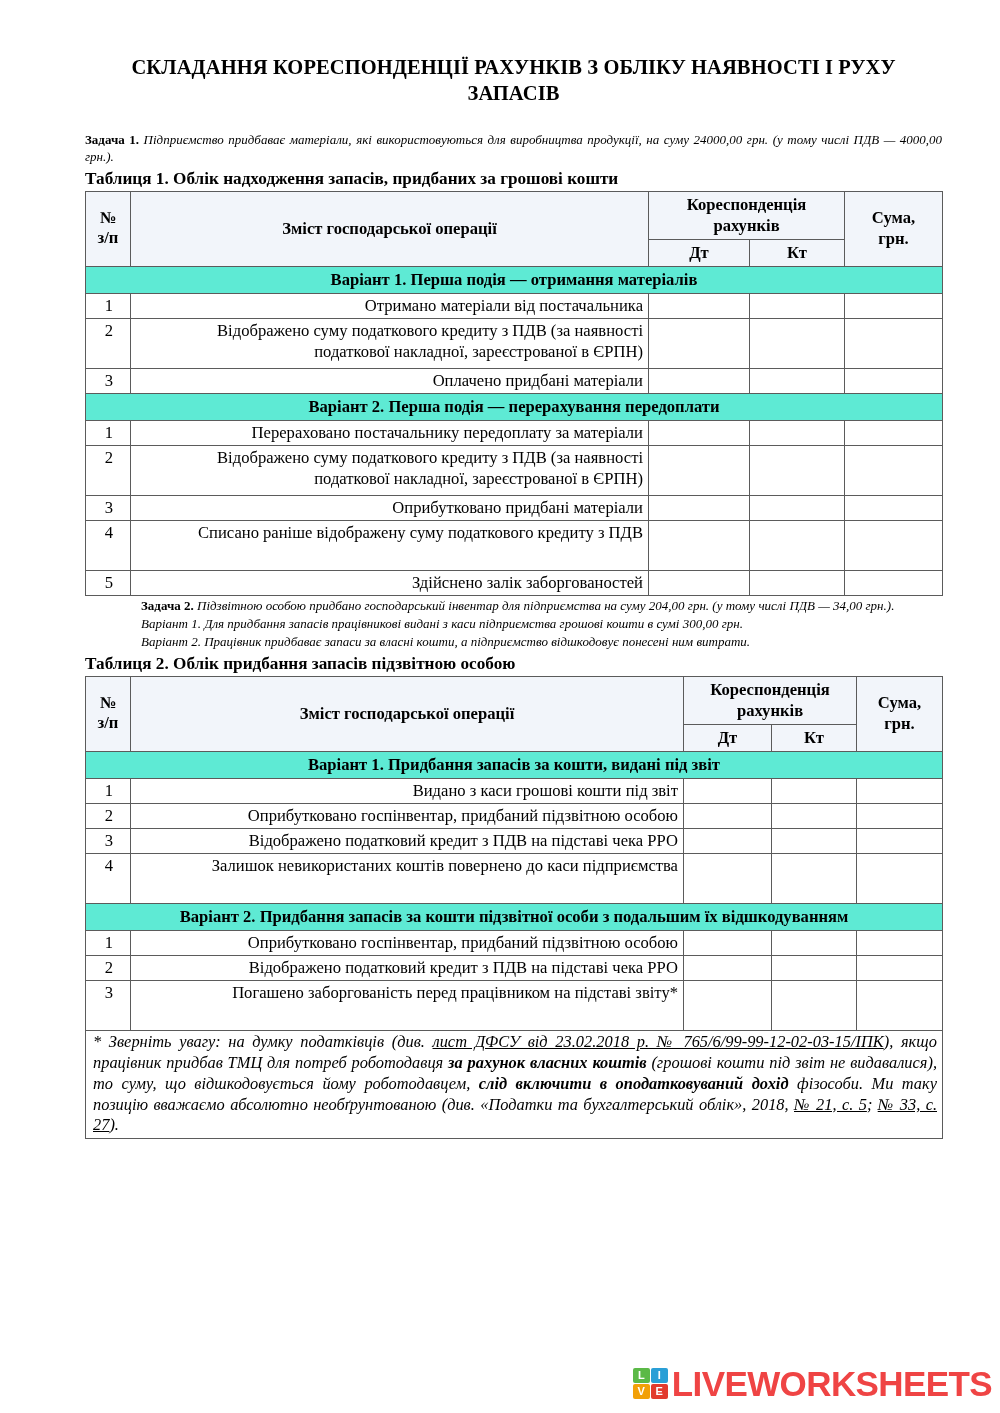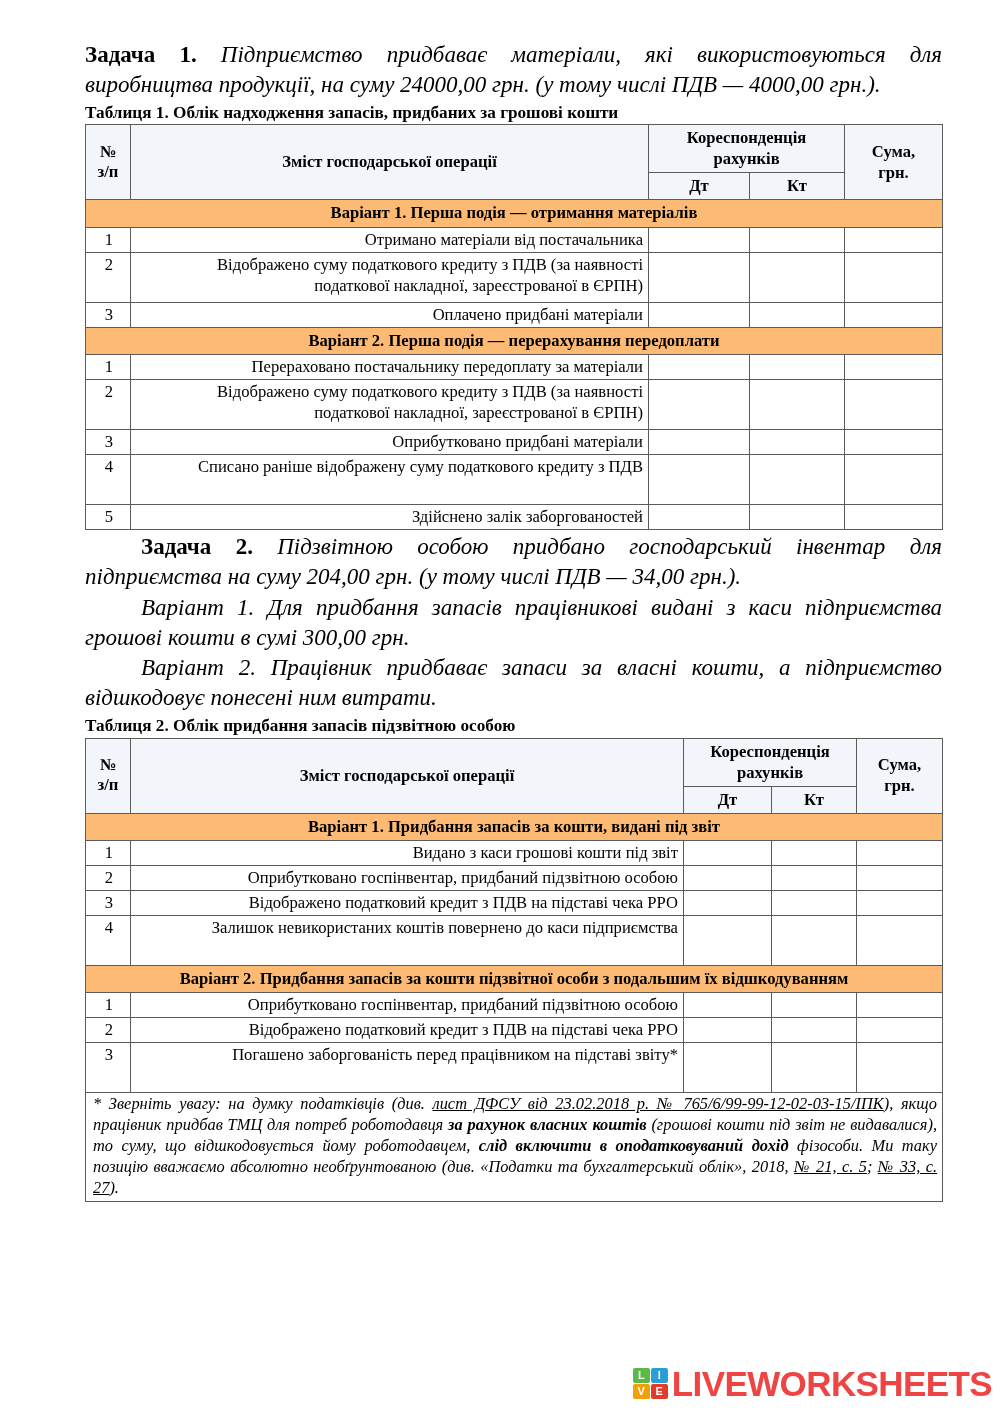--- a/index.html
+++ b/index.html
@@ -25,21 +25,21 @@
   h1.doc-title {
     font-family: "Liberation Serif", "DejaVu Serif", serif;
     font-size: 20.5px;
     font-weight: bold;
     text-align: center;
     line-height: 1.28;
     margin: 14px 22px 26px 22px;
     letter-spacing: 0.1px;
   }
   p.para {
-    font-size: 23px;
+    font-size: 13px;
     line-height: 1.30;
     margin: 0 0 1px 0;
     text-align: justify;
     text-indent: 0;
     font-style: italic;
   }
   p.para.indent {
     text-indent: 56px;
   }
   p.para b, p.para .lead {
@@ -71,21 +71,21 @@
     background: #f2f5fa;
     text-align: center;
     font-weight: bold;
     vertical-align: middle;
     padding: 2px 4px 3px 4px;
   }
   table.acct thead th.num-col {
     line-height: 1.22;
   }
   tr.variant td {
-    background: #fdba74;
+    background: #5eead4;
     text-align: center;
     font-weight: bold;
     padding: 2px 4px 3px 4px;
   }
   td.c-num {
     text-align: center;
     padding-left: 0;
     padding-right: 0;
   }
   td.c-desc { text-align: right; }
@@ -139,20 +139,21 @@
     letter-spacing: -0.6px;
     color: #ef4444;
     line-height: 1;
   }
 </style>
 </head>
 <body>
 
 <div class="page">
 
+  <h1 class="doc-title">СКЛАДАННЯ КОРЕСПОНДЕНЦІЇ РАХУНКІВ З ОБЛІКУ НАЯВНОСТІ І РУХУ ЗАПАСІВ</h1>
 
   <p class="para"><span class="lead">Задача 1.</span> <span>Підприємство придбаває матеріали, які використовуються для виробництва продукції, на суму 24000,00 грн. (у тому числі ПДВ — 4000,00 грн.).</span></p>
 
   <div class="tbl-caption">Таблиця 1. Облік надходження запасів, придбаних за грошові кошти</div>
 
   <table class="acct">
     <colgroup>
       <col style="width:45px">
       <col style="width:518px">
       <col style="width:101px">

